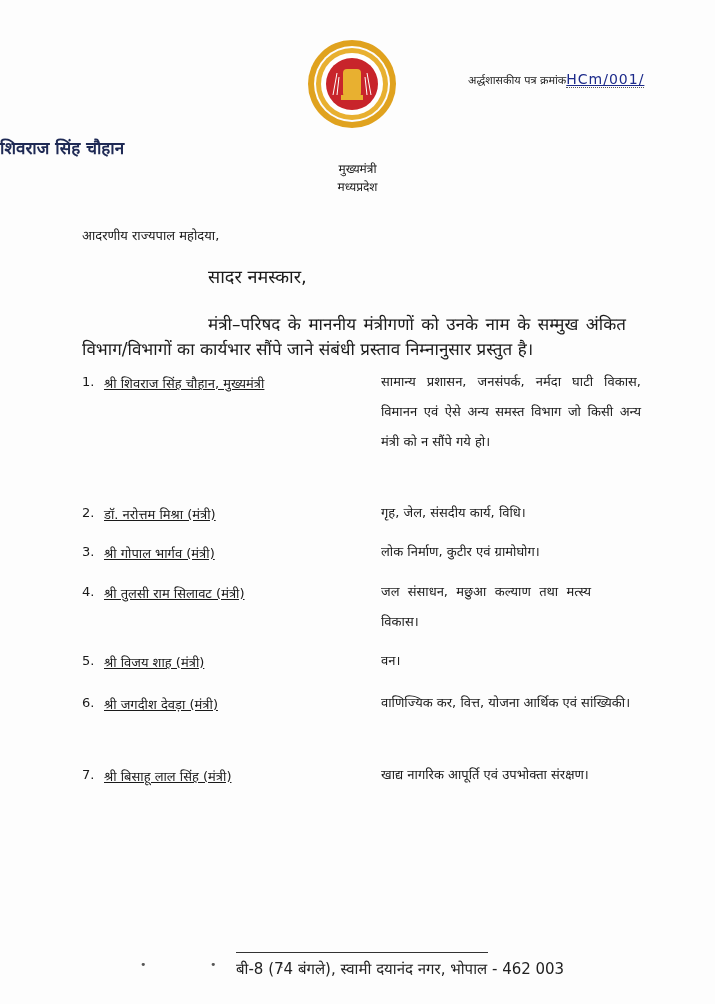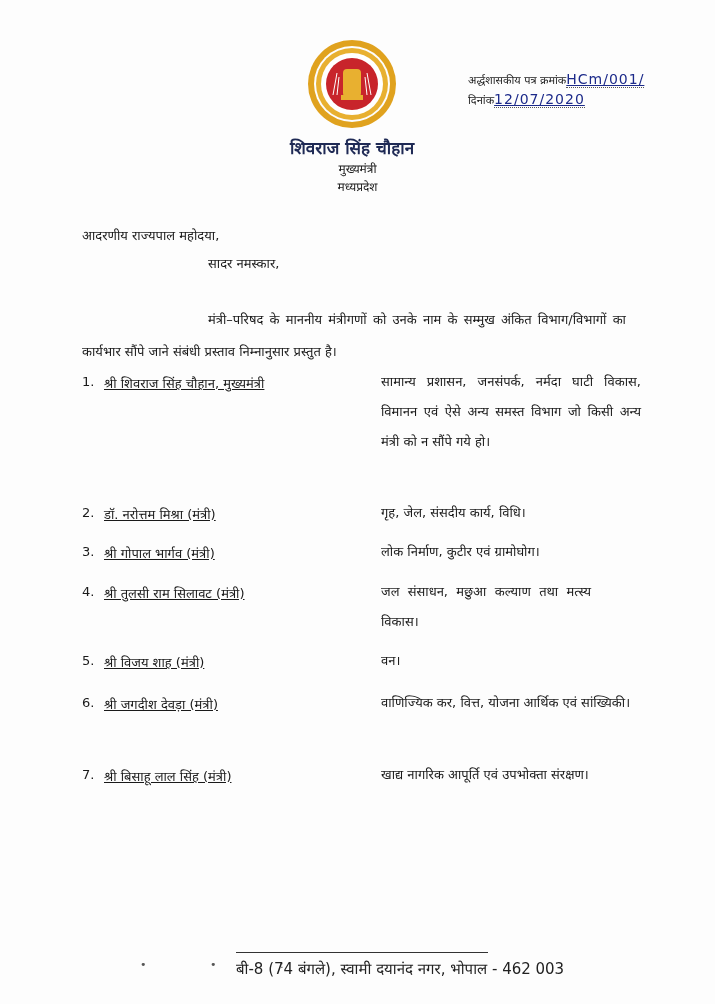--- a/index.html
+++ b/index.html
@@ -4,25 +4,25 @@
 <style>
   html, body { margin: 0; padding: 0; }
   body {
     width: 715px; height: 1004px; background: #ffffff; position: relative; overflow: hidden;
     font-family: "DejaVu Sans", sans-serif; color: #1a1a1a;
   }
   .page { position: absolute; inset: 0; background: #fdfdfd; }
   .emblem { position: absolute; left: 305px; top: 37px; width: 94px; height: 94px; }
   .ref { position: absolute; left: 468px; top: 70px; font-size: 11px; line-height: 18px; color: #222; }
   .ref .hand { font-family: "DejaVu Sans", sans-serif; color: #1c2a8a; font-size: 14px; border-bottom: 1px dotted #555; letter-spacing: 1px; text-decoration: underline; }
-  .name-title { position: absolute; left: 0; width: 704px; top: 136px; text-align: center; font-size: 17px; font-weight: bold; color: #1f2a55; }
+  .name-title { position: absolute; left: 0; width: 704px; top: 136px; text-align: left; font-size: 17px; font-weight: bold; color: #1f2a55; }
   .designation { position: absolute; left: 0; width: 715px; text-align: center; font-size: 12px; color: #222; }
   .salutation { position: absolute; left: 82px; top: 226px; font-size: 13px; }
-  .greet { position: absolute; left: 208px; top: 254px; font-size: 13px; }
-  .para { position: absolute; left: 82px; top: 304px; width: 544px; font-size: 13px; line-height: 32px; text-align: justify; }
+  .greet { position: absolute; left: 208px; top: 264px; font-size: 18px; }
+  .para { position: absolute; left: 82px; top: 312px; width: 544px; font-size: 17px; line-height: 25px; text-align: justify; }
   .para .indent { display: inline-block; width: 126px; }
   .row { position: absolute; left: 82px; width: 560px; font-size: 13px; }
   .row .num { position: absolute; left: 0; }
   .row .minister { position: absolute; left: 22px; white-space: nowrap; text-decoration: underline; }
   .row .dept { position: absolute; left: 283px; width: 260px; line-height: 30px; text-align: justify; margin-left: 16px; }
   .footer-line { position: absolute; left: 236px; top: 952px; width: 252px; border-top: 1px solid #333; }
   .footer { position: absolute; left: 236px; top: 958px; font-size: 15px; color: #222; }
   .footer-dots { position: absolute; left: 140px; top: 958px; font-size: 11px; color: #555; letter-spacing: 30px; }
 </style>
 </head>
@@ -48,23 +48,20 @@
           <line x1="32" y1="58" x2="34" y2="40"></line>
         <line x1="66" y1="58" x2="62" y2="36"></line>
           <line x1="62" y1="58" x2="60" y2="40"></line>
       </g>
     </svg>
   </div>
 
   <div class="ref">
     <div>
       <span>अर्द्धशासकीय पत्र क्रमांक</span><span class="hand">HCm/001/</span>
-    </div>
-    <div>
-      <span>दिनांक</span><span class="hand">12/07/2020</span>
     </div>
   </div>
 
   <div class="name-title">शिवराज सिंह चौहान</div>
   <div class="designation" style="top:178px">मध्यप्रदेश</div>
   <div class="designation" style="top:160px">मुख्यमंत्री</div>
 
   <div class="salutation">आदरणीय राज्यपाल महोदया,</div>
   <div class="greet">सादर नमस्कार,</div>
   <div class="para"><span class="indent"></span><span>मंत्री–परिषद के माननीय मंत्रीगणों को उनके नाम के सम्मुख अंकित विभाग/विभागों का कार्यभार सौंपे जाने संबंधी प्रस्ताव निम्नानुसार प्रस्तुत है।</span></div>

